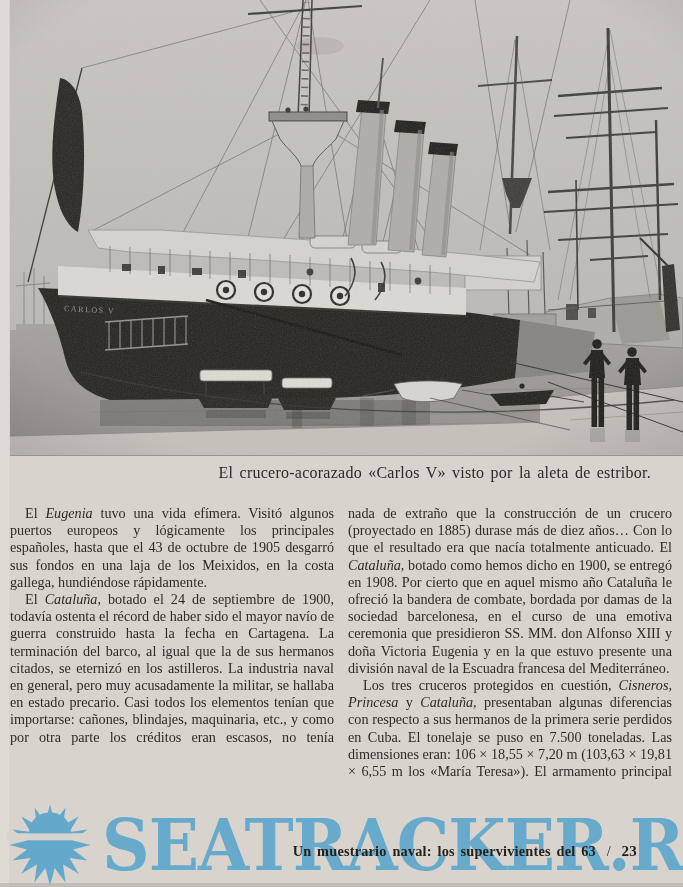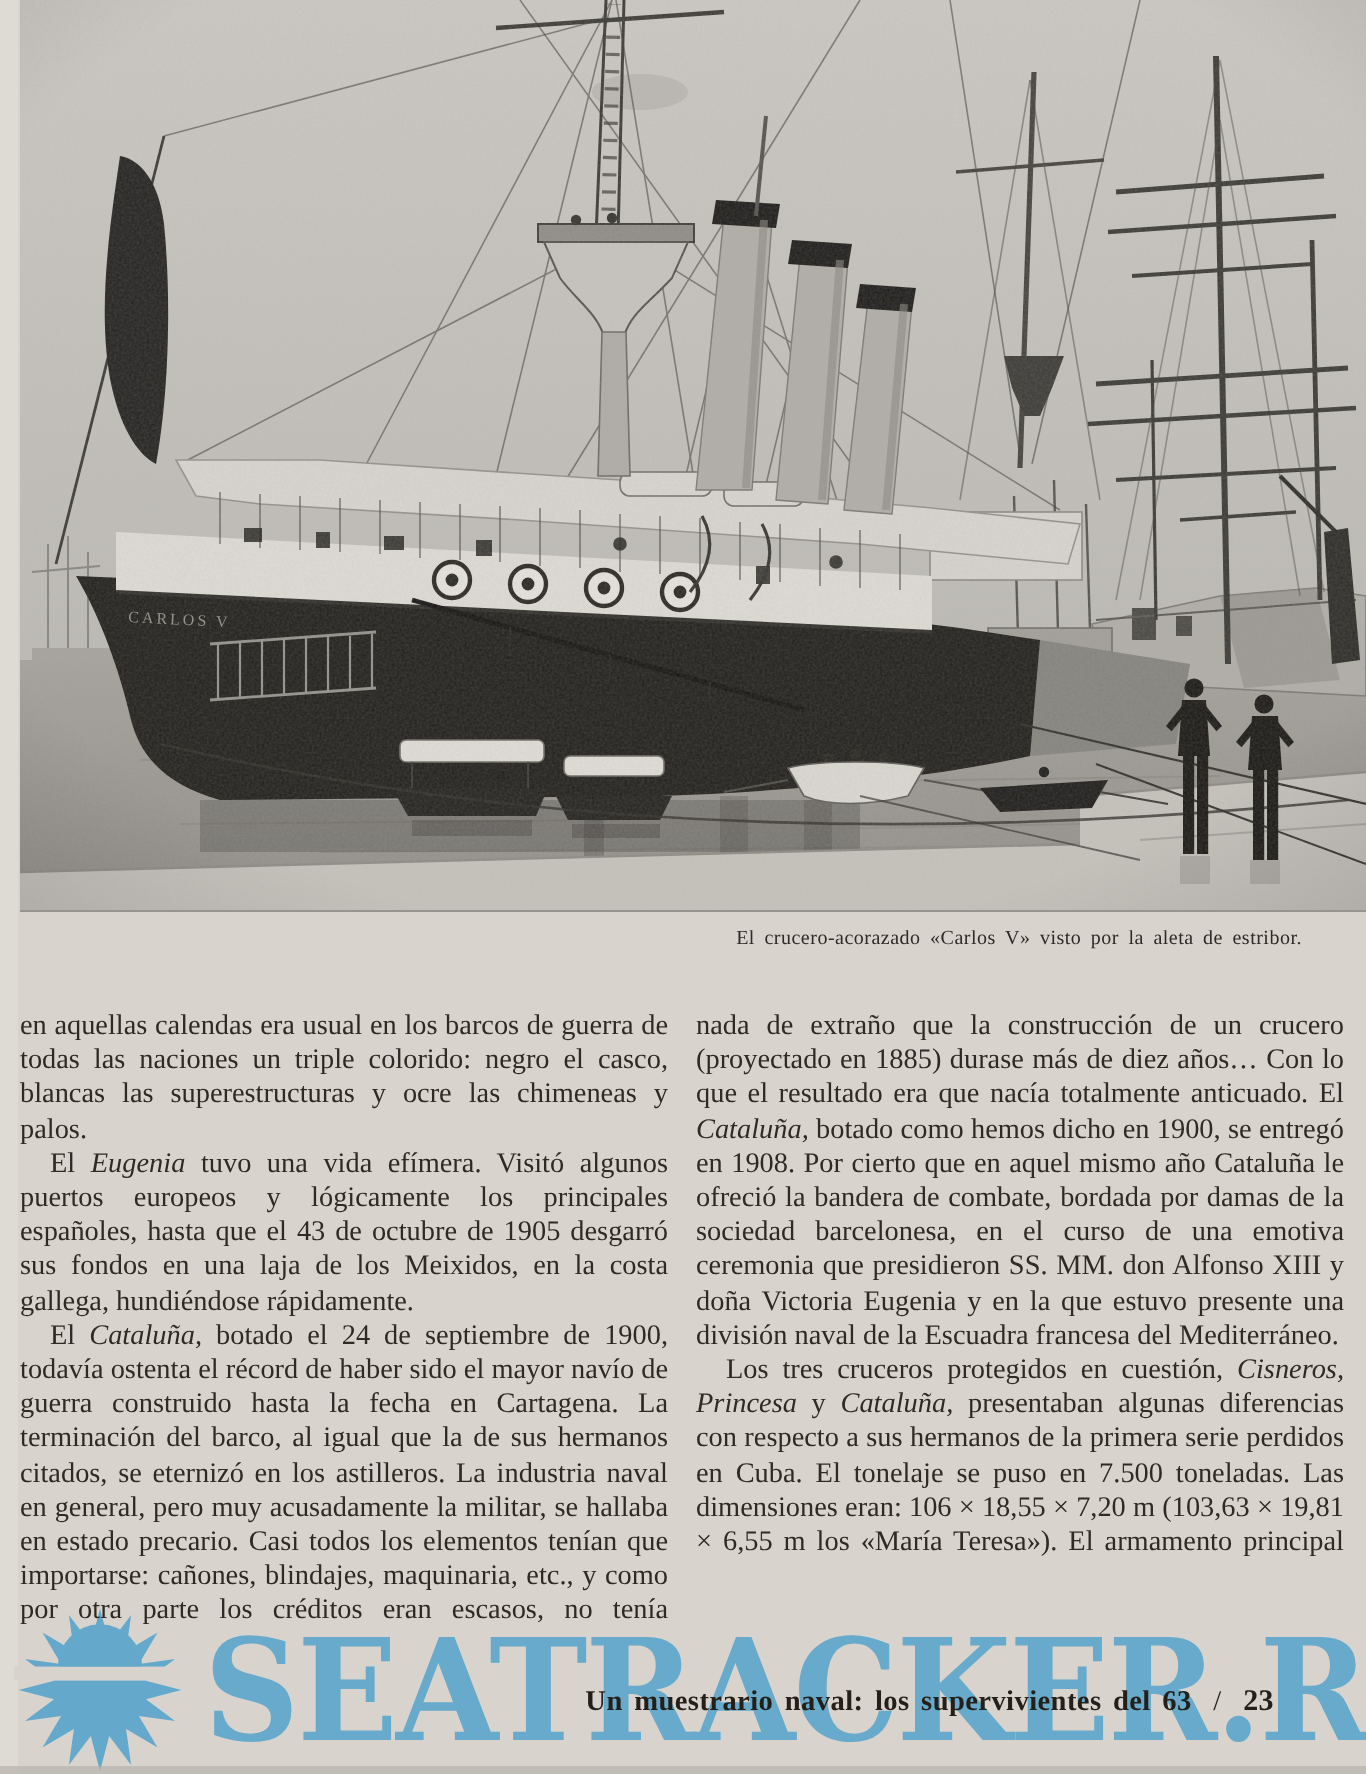--- a/index.html
+++ b/index.html
@@ -7,21 +7,21 @@
     width:683px;height:887px;position:relative;overflow:hidden;
     background:#d8d4cd;
     font-family:"Liberation Serif","DejaVu Serif",serif;
   }
   .page-edge-left{position:absolute;left:0;top:0;width:9px;height:887px;background:#e3e0da;opacity:.55;z-index:0}
   .page-edge-bottom{position:absolute;left:0;bottom:0;width:683px;height:4px;background:#b3b0a9;opacity:.65;z-index:4}
 
   .photo{position:absolute;left:10px;top:0;width:673px;height:455px;z-index:2;background:#c3c1bc;box-shadow:0 1px 0 #96948e}
   .photo svg{display:block}
 
-  .caption{position:absolute;top:464px;right:32px;z-index:2;font-size:10px;color:#2e2a25;letter-spacing:.25px;word-spacing:2px}
+  .caption{position:absolute;top:464px;right:32px;z-index:2;font-size:16px;color:#2e2a25;letter-spacing:.25px;word-spacing:2px}
 
   .cols{position:absolute;left:10px;top:505px;width:662px;display:flex;gap:14px;z-index:2;color:#2f2a24}
   .col{width:324px;font-size:14.2px;line-height:17.2px;text-align:justify}
   .col p{margin:0}
   .col p.indent{text-indent:15px}
   .col p.flush{text-align-last:justify}
   .col i{font-style:italic}
 
   .wm{position:absolute;left:0;top:0;width:683px;height:887px;z-index:1;pointer-events:none}
   .wm-sun{position:absolute;left:2px;top:802px;opacity:.9}
@@ -336,21 +336,20 @@
   <svg class="wm-sun" viewBox="0 0 110 110" width="96" height="86">
     <polygon fill="#58a5cc" points="107,55 84.4,60.9 103,74.9 79.9,71.7 91.8,91.8 71.7,79.9 74.9,103 60.9,84.4 55,107 49.1,84.4 35.1,103 38.3,79.9 18.2,91.8 30.1,71.7 7,74.9 25.6,60.9 3,55 25.6,49.1 7,35.1 30.1,38.3 18.2,18.2 38.3,30.1 35.1,7 49.1,25.6 55,3 60.9,25.6 74.9,7 71.7,30.1 91.8,18.2 79.9,38.3 103,35.1 84.4,49.1"></polygon>
     <rect x="0" y="40" width="110" height="9" fill="#d8d4cd"></rect>
     <path d="M28,40 A27,27 0 0 1 82,40 Z" fill="#58a5cc"></path>
   </svg>
   <div class="wm-text">SEATRACKER.RU</div>
 </div>
 
 <div class="cols">
   <div class="col">
-      <p><span>en aquellas calendas era usual en los barcos de guerra de todas las naciones un triple colorido: negro el casco, blancas las superestructuras y ocre las chimeneas y palos.</span></p>
       <p class="indent"><span>El </span><i>Eugenia</i><span> tuvo una vida efímera. Visitó algunos puertos europeos y lógicamente los principales españoles, hasta que el 43 de octubre de 1905 desgarró sus fondos en una laja de los Meixidos, en la costa gallega, hundiéndose rápidamente.</span></p>
       <p class="indent flush"><span>El </span><i>Cataluña,</i><span> botado el 24 de septiembre de 1900, todavía ostenta el récord de haber sido el mayor navío de guerra construido hasta la fecha en Cartagena. La terminación del barco, al igual que la de sus hermanos citados, se eternizó en los astilleros. La industria naval en general, pero muy acusadamente la militar, se hallaba en estado precario. Casi todos los elementos tenían que importarse: cañones, blindajes, maquinaria, etc., y como por otra parte los créditos eran escasos, no tenía</span></p>
     </div>
   <div class="col">
       <p><span>nada de extraño que la construcción de un crucero (proyectado en 1885) durase más de diez años… Con lo que el resultado era que nacía totalmente anticuado. El </span><i>Cataluña,</i><span> botado como hemos dicho en 1900, se entregó en 1908. Por cierto que en aquel mismo año Cataluña le ofreció la bandera de combate, bordada por damas de la sociedad barcelonesa, en el curso de una emotiva ceremonia que presidieron SS. MM. don Alfonso XIII y doña Victoria Eugenia y en la que estuvo presente una división naval de la Escuadra francesa del Mediterráneo.</span></p>
       <p class="indent flush"><span>Los tres cruceros protegidos en cuestión, </span><i>Cisneros, Princesa</i><span> y </span><i>Cataluña,</i><span> presentaban algunas diferencias con respecto a sus hermanos de la primera serie perdidos en Cuba. El tonelaje se puso en 7.500 toneladas. Las dimensiones eran: 106 × 18,55 × 7,20 m (103,63 × 19,81 × 6,55 m los «María Teresa»). El armamento principal</span></p>
     </div>
 </div>
 
 <div class="footer">

